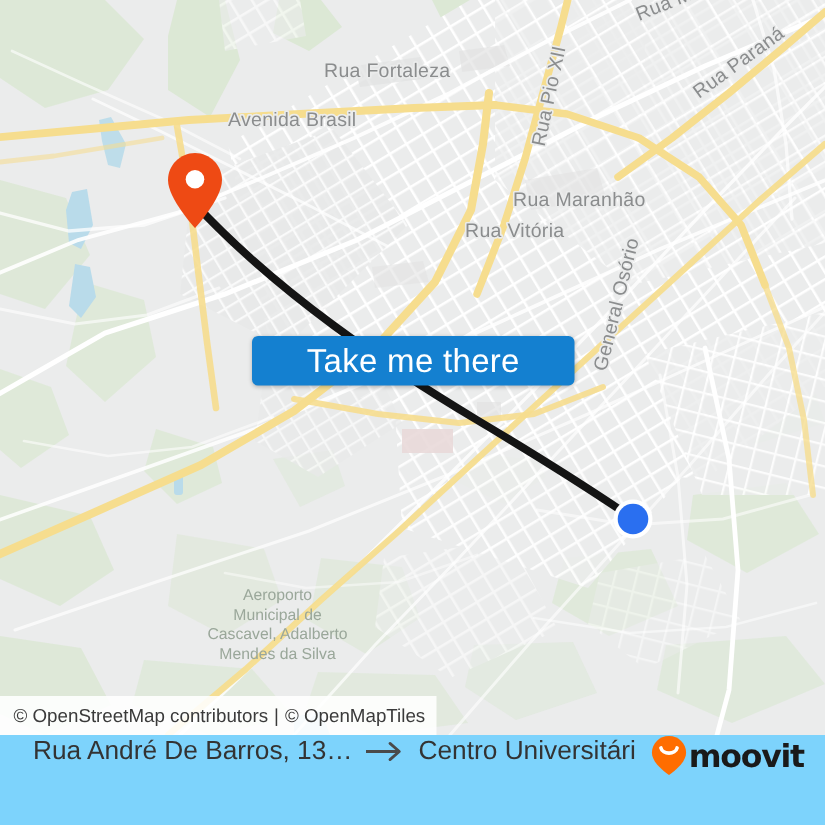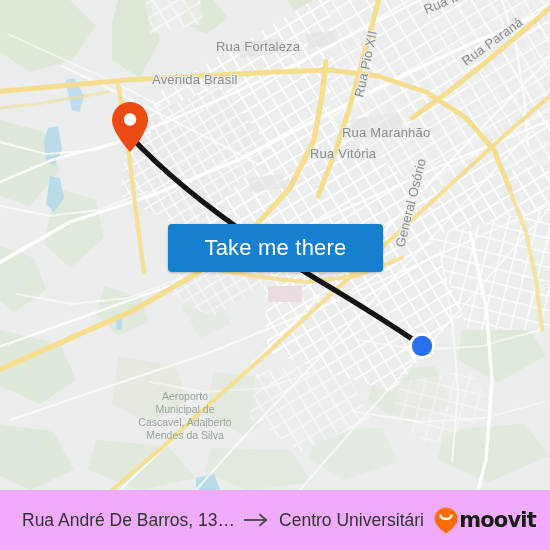--- a/index.html
+++ b/index.html
@@ -70,21 +70,21 @@
     width: 28px;
     height: 28px;
   }
 
   
   #take-me-there {
     position: absolute;
     left: 168px;
     top: 224px;
     width: 215px;
-    height: 48px;
+    height: 33px;
     border: 0;
     border-radius: 4px;
     background: #1480d0;
     color: #ffffff;
     font-family: "Liberation Sans", sans-serif;
     font-size: 22px;
     letter-spacing: 0.2px;
     cursor: pointer;
     box-shadow: 0 1px 3px rgba(0,0,0,0.25);
     padding: 0;
@@ -114,23 +114,23 @@
     text-decoration: none;
   }
 
   
   #footer {
     position: absolute;
     left: 0;
     top: 490px;
     width: 550px;
     height: 60px;
-    background: #f0abfc;
+    background: #7dd3fc;
     display: flex;
-    align-items: center;
+    align-items: flex-start;
     box-sizing: border-box;
     padding: 0 14px 0 22px;
   }
   #trip-summary {
     display: flex;
     align-items: center;
     flex: 1 1 auto;
     min-width: 0;
     overflow: hidden;
   }
@@ -336,20 +336,25 @@
       <circle cx="20" cy="18.5" r="6.2" fill="#ffffff"></circle>
     </svg>
 
     <svg id="dest-dot" viewBox="0 0 28 28">
       <circle cx="14" cy="14" r="13" fill="#ffffff"></circle>
       <circle cx="14" cy="14" r="10.2" fill="#2a6ff0"></circle>
     </svg>
 
     <button id="take-me-there">Take me there</button>
 
+    <div id="attribution">
+      <span class="attr-link">© OpenStreetMap contributors</span>
+      <span class="sep">|</span>
+      <span class="attr-link">© OpenMapTiles</span>
+    </div>
   </div>
 
   <div id="footer">
     <div id="trip-summary">
       <span class="endpoint">Rua André De Barros, 13…</span>
 
       <span id="arrow-icon">
         <svg width="26" height="16" viewBox="0 0 26 16">
           <path d="M0 8 H21" stroke="#4a4a4a" stroke-width="1.9" fill="none"></path>
           <path d="M16 2.6 L22.2 8 L16 13.4" stroke="#4a4a4a" stroke-width="1.9" fill="none" stroke-linecap="round" stroke-linejoin="round"></path>

